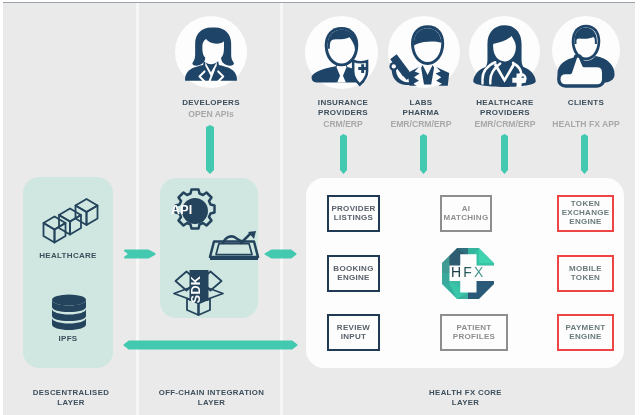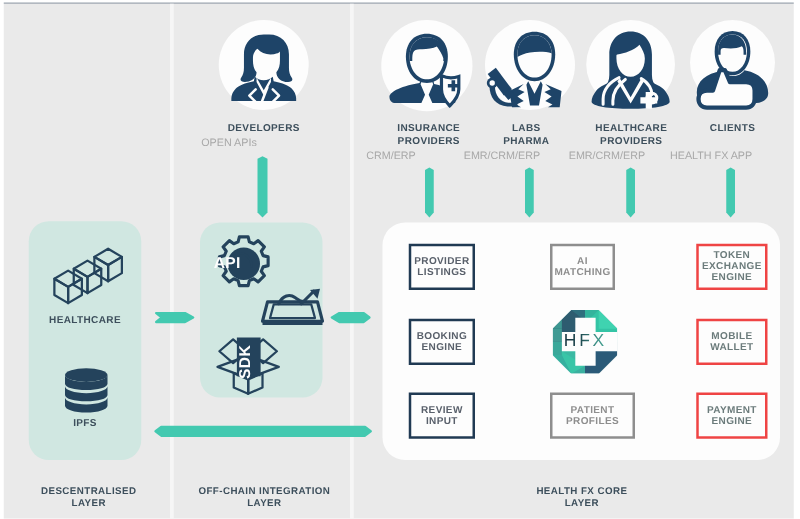--- a/index.html
+++ b/index.html
@@ -4,21 +4,21 @@
 <style>
   html,body{margin:0;padding:0;background:#fff;}
   body{width:640px;height:415px;font-family:"Liberation Sans",sans-serif;overflow:hidden;}
   #stage{position:relative;width:640px;height:415px;background:#ffffff;}
   .canvas{position:absolute;left:3px;top:3px;width:632px;height:412px;background:#eaeaea;}
   .topline{position:absolute;left:3px;top:2px;width:632px;height:1px;background:#9aa3ad;}
   .divider{position:absolute;top:3px;width:2px;height:412px;background:#f6f6f6;}
   .mintpanel{position:absolute;background:#d0e7e1;border-radius:16px;}
   .whitepanel{position:absolute;background:#fdfdfd;border-radius:18px;}
   .lbl{position:absolute;text-align:center;color:#3d4f5c;font-weight:bold;white-space:pre-line;line-height:1.18;}
-  .sub{position:absolute;text-align:left;color:#a8a8a8;white-space:pre-line;}
+  .sub{position:absolute;text-align:center;color:#a8a8a8;white-space:pre-line;font-weight:bold;}
   .box{position:absolute;display:flex;align-items:center;justify-content:center;text-align:center;
        font-weight:bold;line-height:1.12;white-space:pre-line;box-sizing:border-box;}
   .box.navy{border:2px solid #203a53;color:#59606b;}
   .box.gray{border:2px solid #8e8e8e;color:#8e8e8e;}
   .box.teal{border:2px solid #ef4444;color:#6b7b7b;}
   .avatar{position:absolute;border-radius:50%;background:#fdfdfd;}
   svg{display:block;overflow:visible;}
 </style>
 </head>
 <body>
@@ -281,21 +281,21 @@
 
   <div class="box gray" style="left:440px;top:195px;width:52px;height:37px;font-size:8px;letter-spacing:.3px"><span>AI
 MATCHING</span></div>
   <div class="box gray" style="left:440px;top:314px;width:68px;height:37px;font-size:8px;letter-spacing:.3px"><span>PATIENT
 PROFILES</span></div>
 
   <div class="box teal" style="left:557px;top:195px;width:57px;height:37px;font-size:8px;letter-spacing:.3px"><span>TOKEN
 EXCHANGE
 ENGINE</span></div>
   <div class="box teal" style="left:557px;top:255px;width:57px;height:37px;font-size:8px;letter-spacing:.3px"><span>MOBILE
-WALLET</span></div>
+TOKEN</span></div>
   <div class="box teal" style="left:557px;top:314px;width:57px;height:37px;font-size:8px;letter-spacing:.3px"><span>PAYMENT
 ENGINE</span></div>
 
   <div style="position:absolute;left:442px;top:248px;width:52px;height:51px">
     <svg width="52" height="51" viewBox="0 0 208 204">
       <defs>
         <clipPath id="octclip">
             <path d="M60 0 H148 L208 60 V144 L148 204 H60 L0 144 V60 Z"></path>
           </clipPath>
         <mask id="crossmask">

